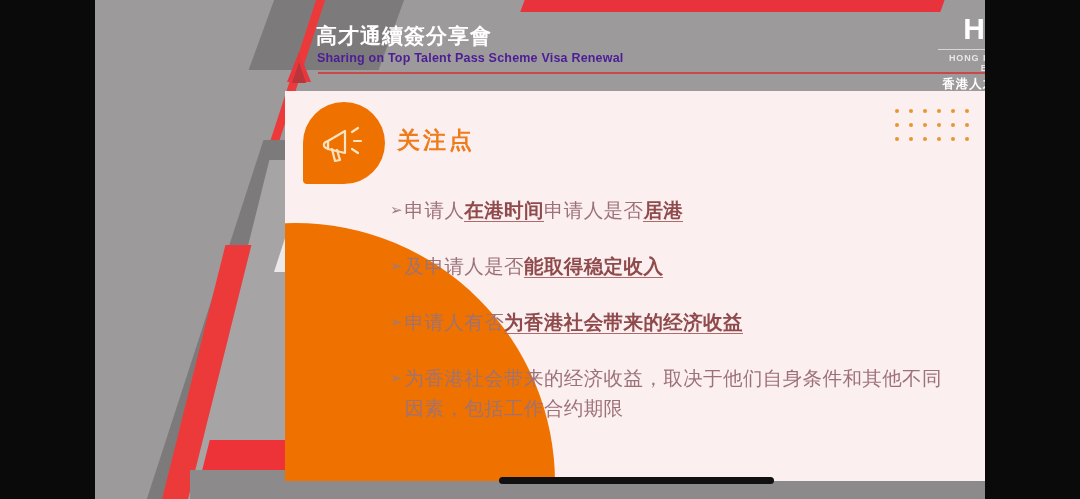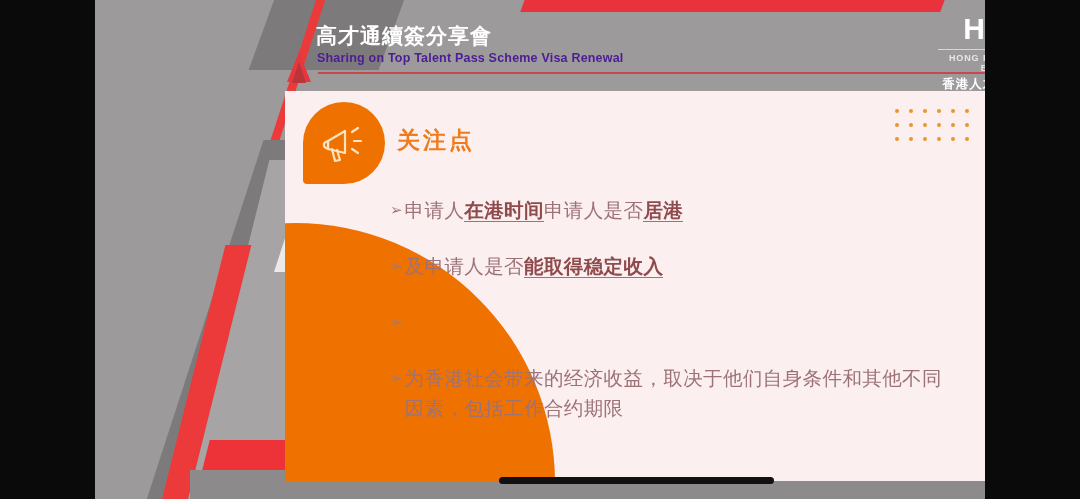--- a/index.html
+++ b/index.html
@@ -235,20 +235,21 @@
           <div class="bullet">
             <span class="arrow-glyph">➢</span>
             <span class="btext"><span>申请人</span><b>在港时间</b><span>申请人是否</span><b>居港</b></span>
           </div>
           <div class="bullet">
             <span class="arrow-glyph">➢</span>
             <span class="btext"><span>及申请人是否</span><b>能取得稳定收入</b></span>
           </div>
           <div class="bullet">
             <span class="arrow-glyph">➢</span>
+            <span class="btext"><span>申请人有否</span><b>为香港社会带来的经济收益</b></span>
           </div>
           <div class="bullet">
             <span class="arrow-glyph">➢</span>
             <span class="btext"><span>为香港社会带来的经济收益，取决于他们自身条件和其他不同因素，包括工作合约期限</span></span>
           </div>
         </div>
     </div>
 
     <div class="home-bar"></div>
   </div>

